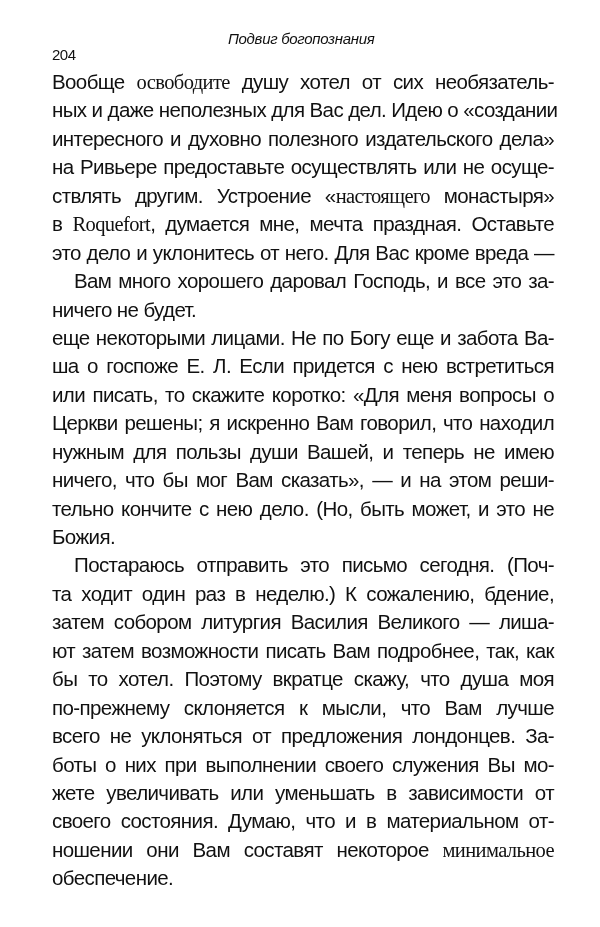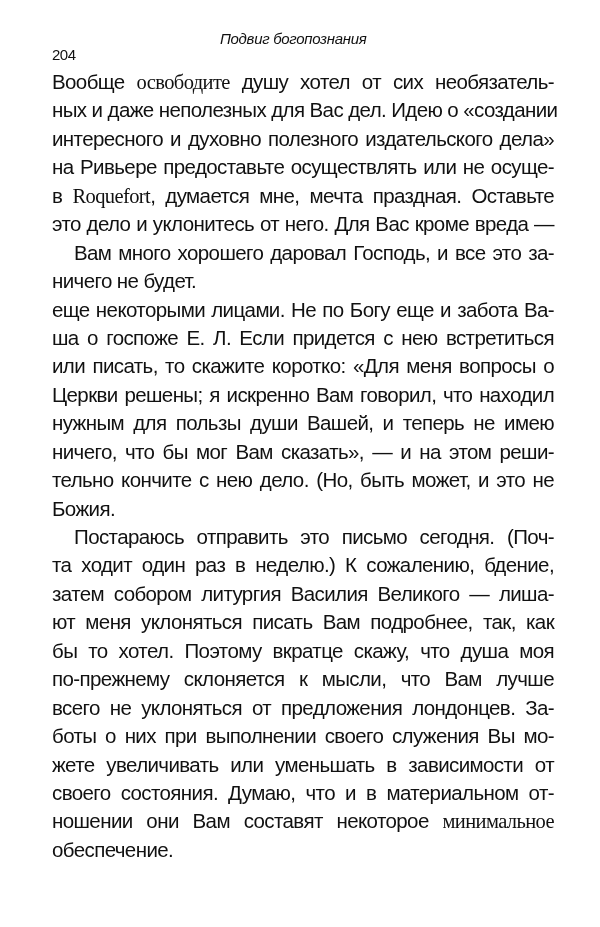--- a/index.html
+++ b/index.html
@@ -1,54 +1,55 @@
 <!DOCTYPE html>
 <html><head>
   <meta charset="utf-8">
   <style>
     html, body { margin: 0; padding: 0; background: #ffffff; }
     body { width: 600px; height: 927px; position: relative; overflow: hidden; color: #111; }
     .page-header { position: absolute; left: 52px; top: 30px; width: 501px; height: 22px; font-family: "Liberation Sans", sans-serif; }
     .page-number { position: absolute; left: 0; top: 16px; font-size: 15px; font-family: "Liberation Sans Narrow", "Liberation Sans", sans-serif; letter-spacing: -0.5px; }
-    .running-title { position: absolute; left: 168px; top: 0; font-size: 15px; font-style: italic; letter-spacing: -0.3px; }
+    .running-title { position: absolute; left: 176px; top: 0; font-size: 15px; font-style: italic; letter-spacing: -0.3px; }
     .body-text { position: absolute; left: 52px; top: 68px; width: 502px; font-family: "Liberation Sans", sans-serif; font-size: 20.5px; line-height: 28.45px; letter-spacing: -0.6px; }
     .line { display: block; white-space: nowrap; text-align: justify; text-align-last: justify; height: 28.45px; }
     .line.last { text-align-last: left; }
     .line.indent { padding-left: 22px; }
     .it { font-family: "Liberation Serif", serif; }
   </style>
 </head>
 <body>
 
 <div class="page-header">
   <span class="page-number">204</span>
   <span class="running-title">Подвиг богопознания</span>
 </div>
 
 <div class="body-text" id="body-text">
     <span class="line"><span>Вообще </span><span class="it">освободите</span><span> душу хотел от сих необязатель-</span></span>
     <span class="line"><span>ных и даже неполезных для Вас дел. Идею о «создании</span></span>
     <span class="line"><span>интересного и духовно полезного издательского дела»</span></span>
     <span class="line"><span>на Ривьере предоставьте осуществлять или не осуще-</span></span>
+    <span class="line"><span>ствлять другим. Устроение «</span><span class="it">настоящего</span><span> монастыря»</span></span>
     <span class="line"><span>в </span><span class="it">Roquefort</span><span>, думается мне, мечта праздная. Оставьте</span></span>
     <span class="line"><span>это дело и уклонитесь от него. Для Вас кроме вреда —</span></span>
     <span class="line indent"><span>Вам много хорошего даровал Господь, и все это за-</span></span>
     <span class="line last"><span>ничего не будет.</span></span>
     <span class="line"><span>еще некоторыми лицами. Не по Богу еще и забота Ва-</span></span>
     <span class="line"><span>ша о госпоже Е. Л. Если придется с нею встретиться</span></span>
     <span class="line"><span>или писать, то скажите коротко: «Для меня вопросы о</span></span>
     <span class="line"><span>Церкви решены; я искренно Вам говорил, что находил</span></span>
     <span class="line"><span>нужным для пользы души Вашей, и теперь не имею</span></span>
     <span class="line"><span>ничего, что бы мог Вам сказать», — и на этом реши-</span></span>
     <span class="line"><span>тельно кончите с нею дело. (Но, быть может, и это не</span></span>
     <span class="line last"><span>Божия.</span></span>
     <span class="line indent"><span>Постараюсь отправить это письмо сегодня. (Поч-</span></span>
     <span class="line"><span>та ходит один раз в неделю.) К сожалению, бдение,</span></span>
     <span class="line"><span>затем собором литургия Василия Великого — лиша-</span></span>
-    <span class="line"><span>ют меня уклоняться писать Вам подробнее, так, как</span></span>
+    <span class="line"><span>ют затем возможности писать Вам подробнее, так, как</span></span>
     <span class="line"><span>бы то хотел. Поэтому вкратце скажу, что душа моя</span></span>
     <span class="line"><span>по-прежнему склоняется к мысли, что Вам лучше</span></span>
     <span class="line"><span>всего не уклоняться от предложения лондонцев. За-</span></span>
     <span class="line"><span>боты о них при выполнении своего служения Вы мо-</span></span>
     <span class="line"><span>жете увеличивать или уменьшать в зависимости от</span></span>
     <span class="line"><span>своего состояния. Думаю, что и в материальном от-</span></span>
     <span class="line"><span>ношении они Вам составят некоторое </span><span class="it">минимальное</span></span>
     <span class="line last"><span>обеспечение.</span></span>
   </div>
 

